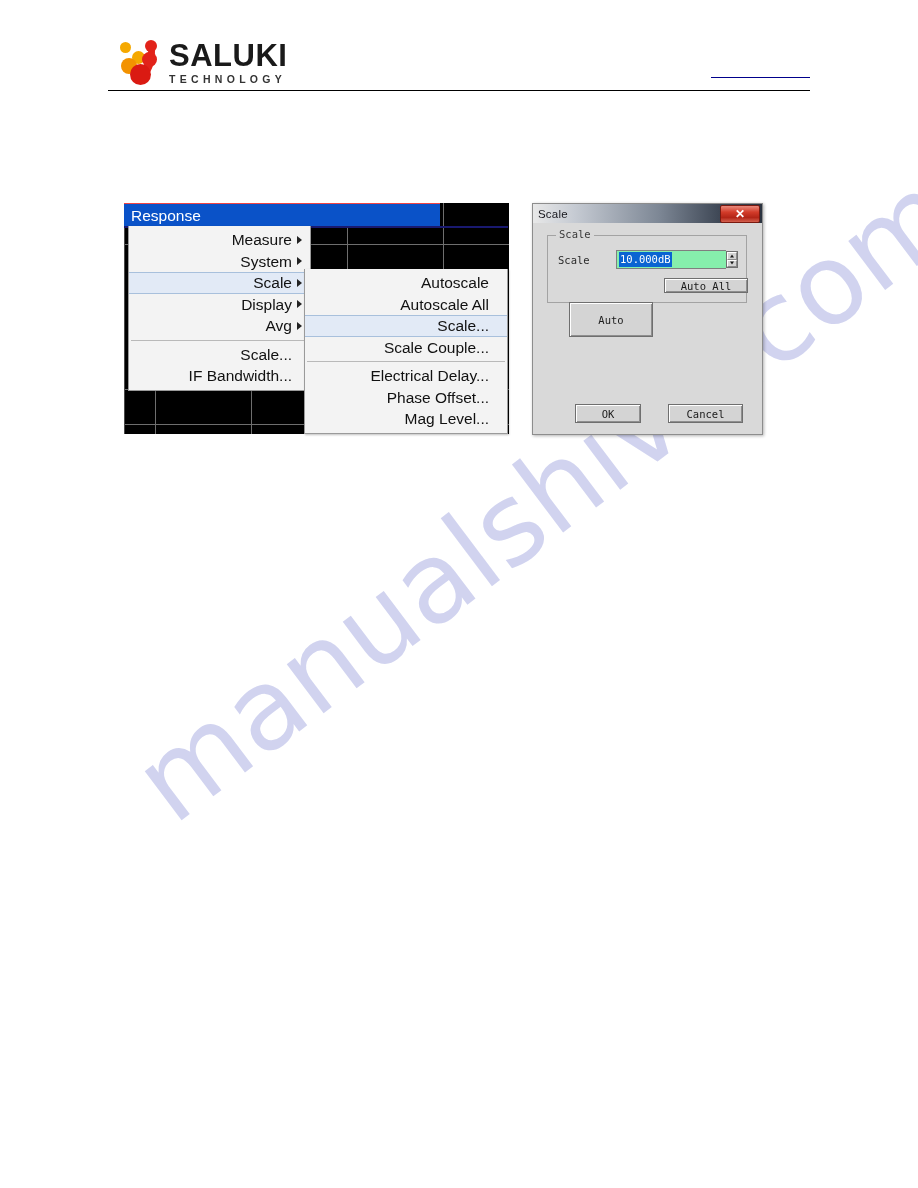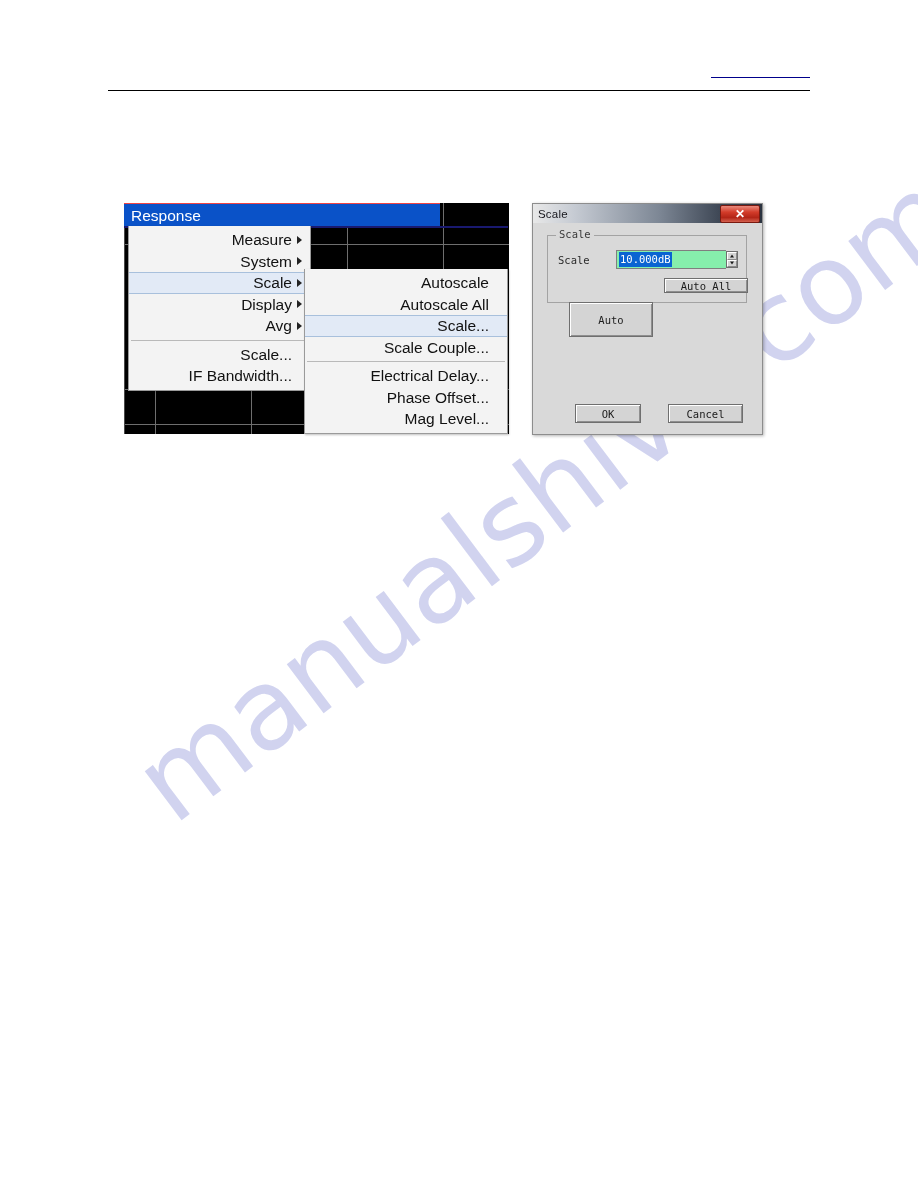--- a/index.html
+++ b/index.html
@@ -387,20 +387,35 @@
   }
   #btn-auto     { left: 21px;  top: 42px; width: 84px; height: 35px; margin-top: 24px; }
   #btn-auto-all { left: 116px; top: 42px; width: 84px; height: 15px; }
   #btn-ok       { left: 42px;  top: 181px; width: 66px; height: 19px; }
   #btn-cancel   { left: 135px; top: 181px; width: 75px; height: 19px; }
 </style>
 </head>
 <body>
 
 <div class="page-header">
+  <div class="logo-block">
+    <div class="logo-mark">
+      <i class="dot-y1"></i>
+      <i class="dot-y2"></i>
+      <i class="dot-y3"></i>
+      <i class="logo-bar"></i>
+      <i class="dot-r1"></i>
+      <i class="dot-r2"></i>
+      <i class="dot-r3"></i>
+    </div>
+    <div class="logo-text">
+      <span class="logo-name">SALUKI</span>
+      <span class="logo-sub">TECHNOLOGY</span>
+    </div>
+  </div>
   <div class="header-link-rule"></div>
   <div class="header-rule"></div>
 </div>
 
 <div class="watermark">
   <span>manualshive.com</span>
 </div>
 
 <div class="vna-screen">
   <div class="vna-grid-v" style="left:30px"></div>

